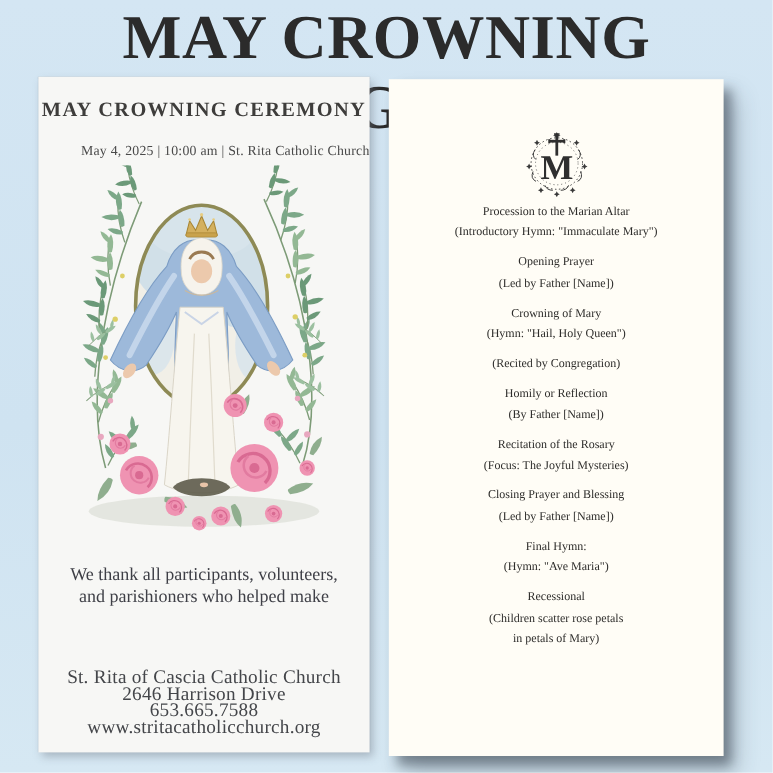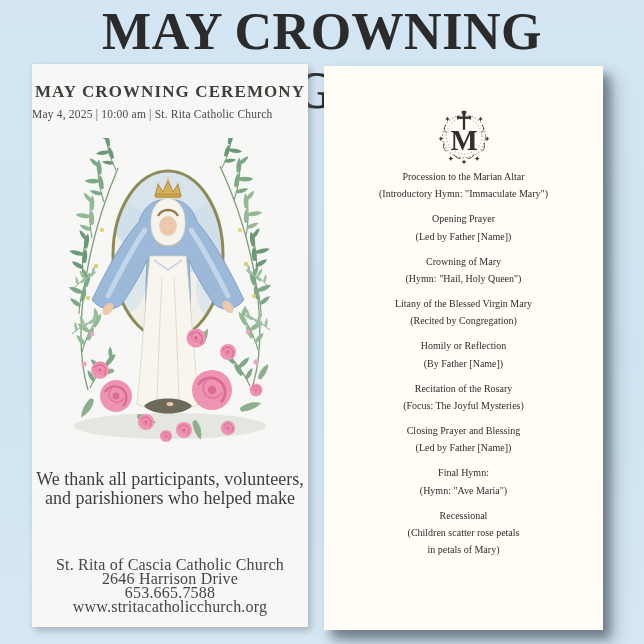--- a/index.html
+++ b/index.html
@@ -24,27 +24,27 @@
     left:324px;top:66px;width:279px;height:564px;
     background:#fffdf6;
     box-shadow:7px 8px 9px rgba(52,62,74,.50),12px 14px 18px rgba(52,62,74,.25);
   }
   
   .lc-title{
     position:absolute;top:18px;left:0;width:100%;text-align:center;
     font-size:17px;font-weight:700;letter-spacing:1.1px;color:#3e3d3b;
   }
   .lc-subtitle{
-    position:absolute;top:44px;left:0;width:100%;text-align:left;
+    position:absolute;top:56px;left:0;width:100%;text-align:right;
     font-size:11.5px;letter-spacing:.2px;color:#4a4a4a;
   }
   .illu{position:absolute;top:74px;left:18px;width:240px;height:312px;}
   .thanks{
     position:absolute;top:406px;left:0;width:100%;text-align:center;
-    font-size:18px;line-height:18.5px;color:#3e3f46;
+    font-size:15px;line-height:18.5px;color:#3e3f46;
   }
   .lc-footer{
     position:absolute;top:494px;left:0;width:100%;text-align:center;
     font-size:16px;line-height:14px;color:#44464a;letter-spacing:.2px;
   }
   
   .monogram{
     position:absolute;top:34px;left:0;width:100%;height:66px;
     display:flex;justify-content:center;align-items:center;
   }
@@ -247,21 +247,20 @@
       </div>
       <div class="item">
         <div class="item-title">Opening Prayer</div>
         <div class="item-detail">(Led by Father [Name])</div>
       </div>
       <div class="item">
         <div class="item-title">Crowning of Mary</div>
         <div class="item-detail">(Hymn: "Hail, Holy Queen")</div>
       </div>
       <div class="item">
-        <div class="item-title">Litany of the Blessed Virgin Mary</div>
         <div class="item-detail">(Recited by Congregation)</div>
       </div>
       <div class="item">
         <div class="item-title">Homily or Reflection</div>
         <div class="item-detail">(By Father [Name])</div>
       </div>
       <div class="item">
         <div class="item-title">Recitation of the Rosary</div>
         <div class="item-detail">(Focus: The Joyful Mysteries)</div>
       </div>

